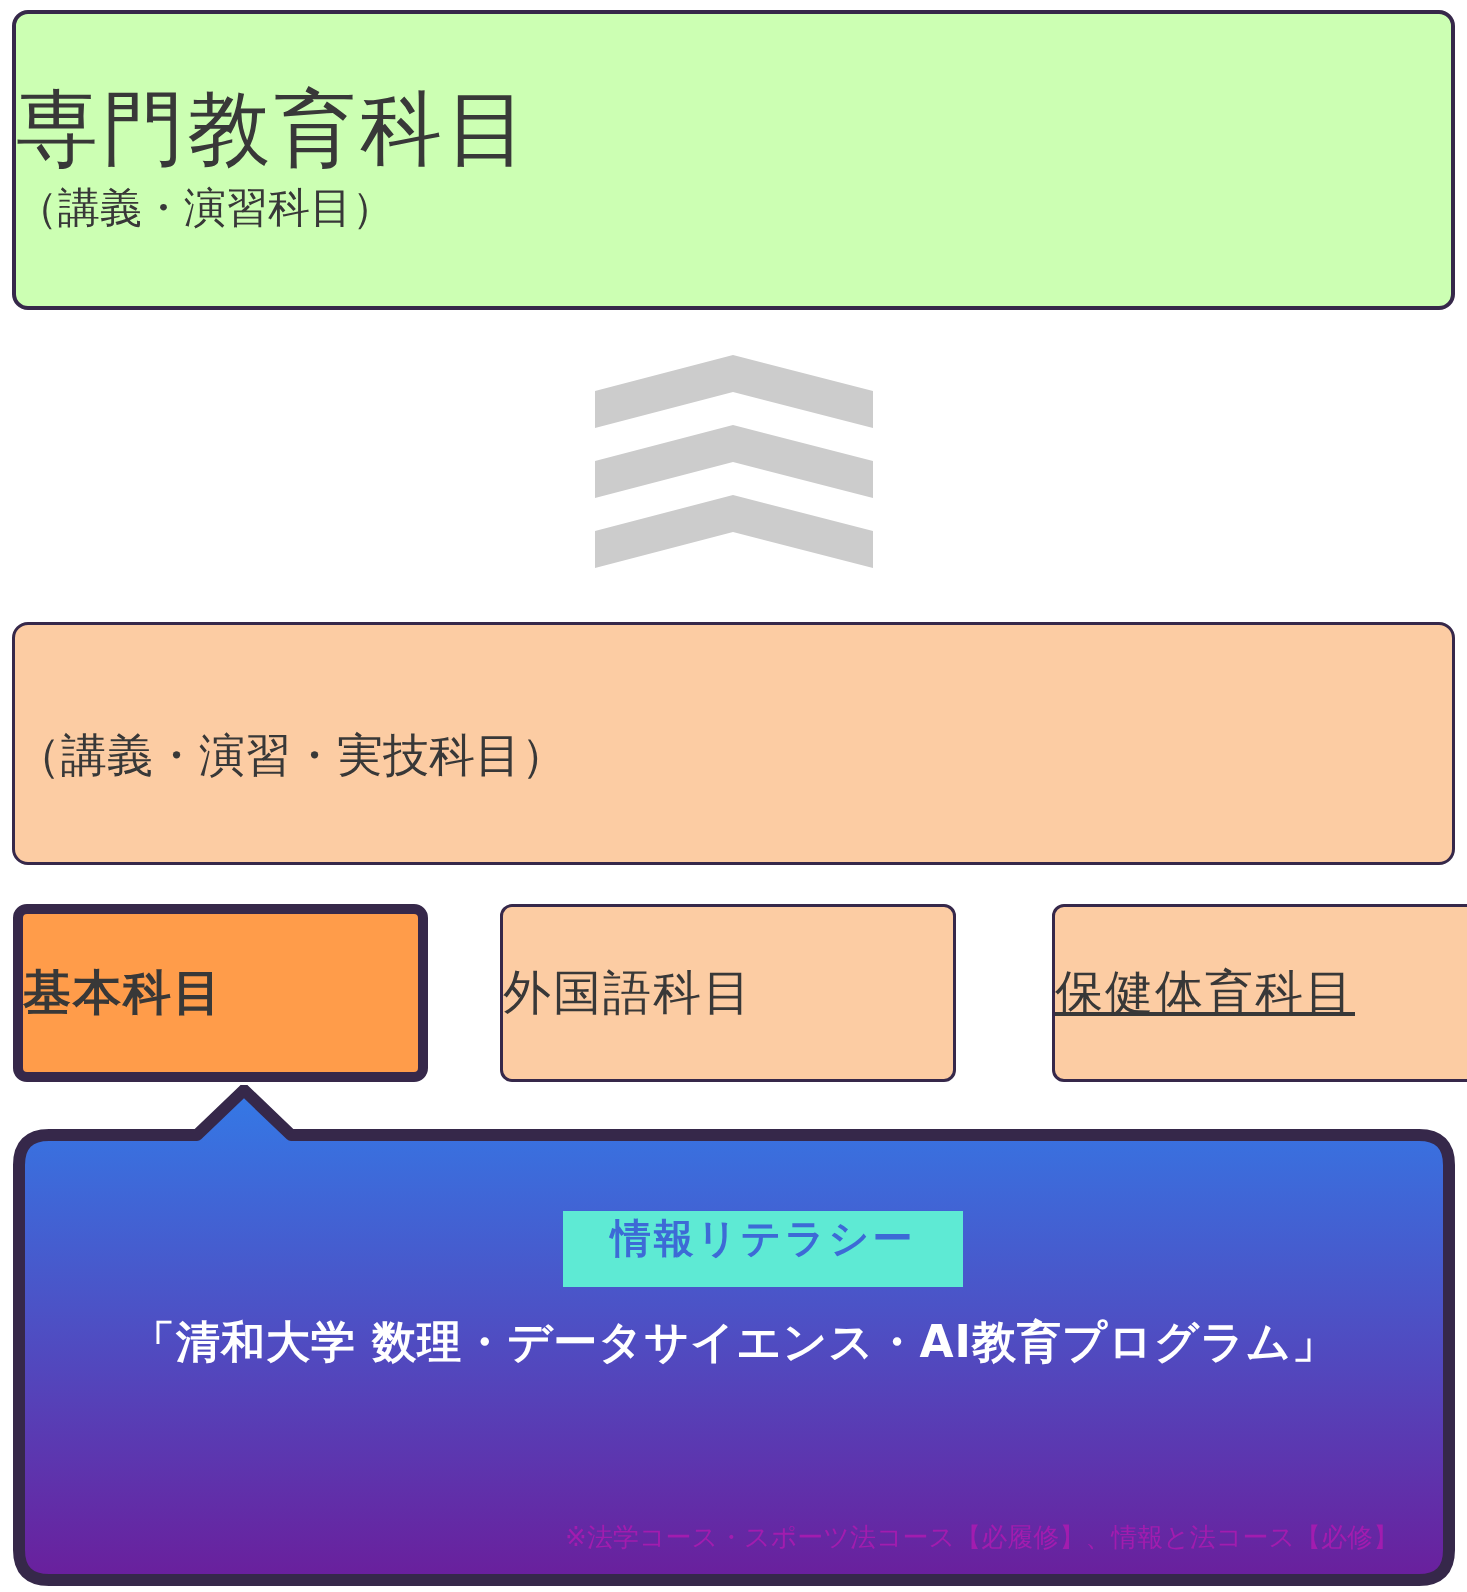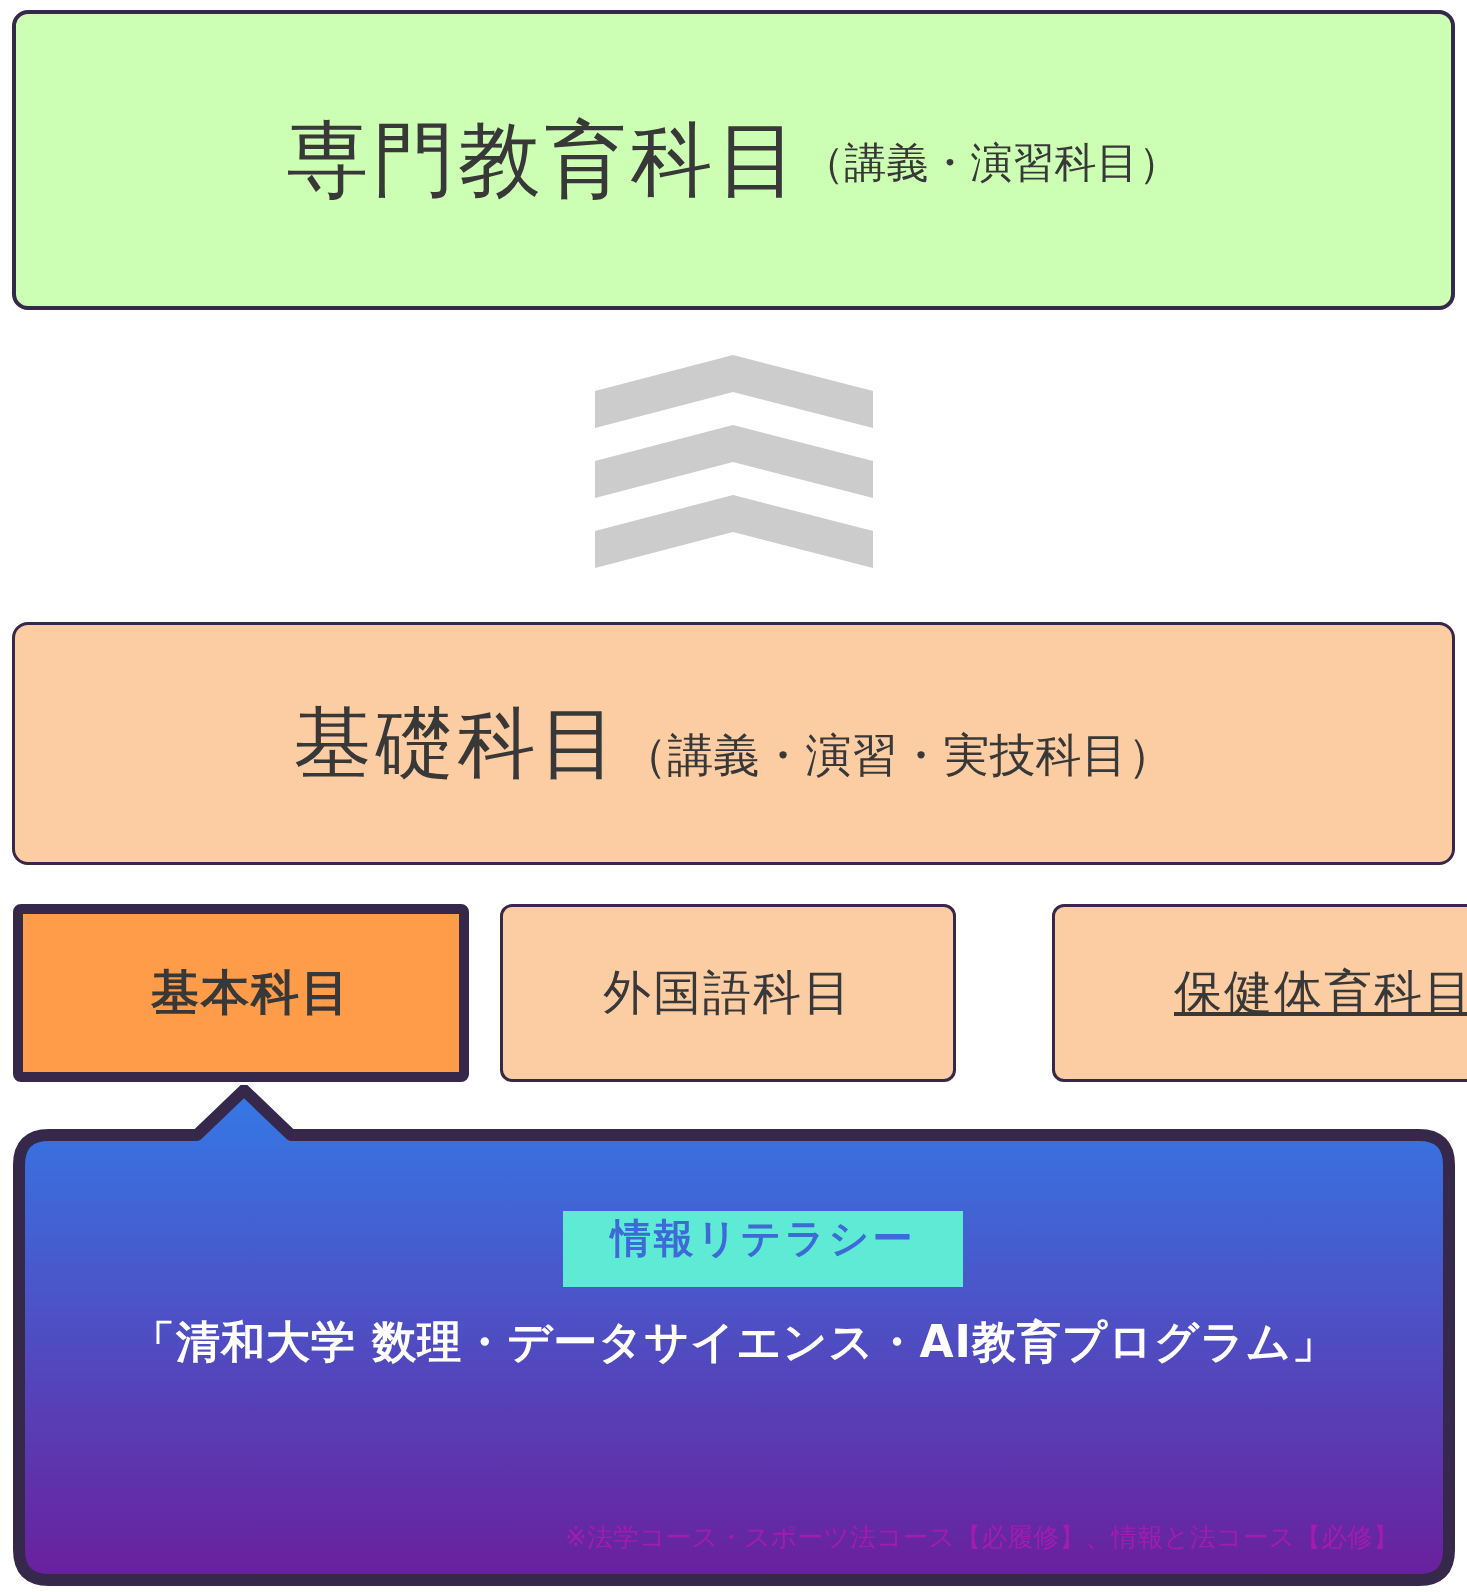--- a/index.html
+++ b/index.html
@@ -1,33 +1,33 @@
 <!DOCTYPE html>
 <html><head>
 <meta charset="utf-8">
 <style>
   * { box-sizing: border-box; margin: 0; padding: 0; }
   html, body { width: 1467px; height: 1592px; background: #ffffff; overflow: hidden; }
   body { position: relative; font-family: "DejaVu Sans", "Liberation Sans", sans-serif; color: #383838; }
 
-  .box { position: absolute; border: 4px solid #36284a; border-radius: 16px; display: flex; flex-direction: row; align-items: center; justify-content: center; }
+  .box { position: absolute; border: 4px solid #36284a; border-radius: 16px; display: flex; flex-direction: column; align-items: flex-start; justify-content: center; }
 
   #top-box { left: 12px; top: 10px; width: 1443px; height: 300px; background: #ccffb3; }
   #top-box .title { font-size: 82px; letter-spacing: 4px; line-height: 1.1; }
   #top-box .sub { font-size: 42px; margin-top: 6px; }
 
   #arrows { position: absolute; left: 595px; top: 355px; width: 278px; height: 215px; }
 
   #base-box { left: 12px; top: 622px; width: 1443px; height: 243px; background: #fccca3; border-width: 3px; }
   #base-box .title { font-size: 78px; letter-spacing: 4px; line-height: 1.1; }
   #base-box .sub { font-size: 46px; margin-top: 24px; }
 
   .sub-box { top: 904px; height: 178px; background: #fccca3; border-width: 3px; border-radius: 12px; }
   .sub-box .label { font-size: 48px; letter-spacing: 2px; }
-  #sub-basic { left: 13px; width: 456px; background: #ff9c4a; border-width: 10px; border-radius: 8px; padding-left: 20px; }
+  #sub-basic { left: 13px; width: 415px; background: #ff9c4a; border-width: 10px; border-radius: 14px; }
   #sub-basic .label { font-weight: bold; }
   #sub-foreign { left: 500px; width: 456px; }
   #sub-pe { left: 1052px; width: 544px; text-decoration: underline; }
 
   #callout { position: absolute; left: 9px; top: 1085px; width: 1450px; height: 505px; }
   #callout svg { position: absolute; left: 0; top: 0; }
   #callout .content { position: absolute; left: 0; top: 0; width: 100%; height: 100%; }
 
   #badge { position: absolute; left: 554px; top: 126px; width: 400px; height: 76px; background: #5eead4; display: flex; align-items: flex-start; justify-content: center; }
   #badge span { font-size: 40px; font-weight: bold; color: #3d6ad6; letter-spacing: 3px; }
@@ -47,21 +47,20 @@
   <div class="sub">（講義・演習科目）</div>
 </div>
 
 <svg id="arrows" viewBox="0 0 278 215">
   <polygon points="0,36 138,0 278,36 278,73 138,37 0,73" fill="#cccccc"></polygon>
   <polygon points="0,106 138,70 278,106 278,143 138,107 0,143" fill="#cccccc"></polygon>
   <polygon points="0,176 138,140 278,176 278,213 138,177 0,213" fill="#cccccc"></polygon>
 </svg>
 
 <div id="base-box" class="box">
-  <div class="title">基礎科目</div>
   <div class="sub">（講義・演習・実技科目）</div>
 </div>
 
 <div id="sub-basic" class="box sub-box">
   <div class="label">基本科目</div>
 </div>
 <div id="sub-foreign" class="box sub-box">
   <div class="label">外国語科目</div>
 </div>
 <div id="sub-pe" class="box sub-box">

